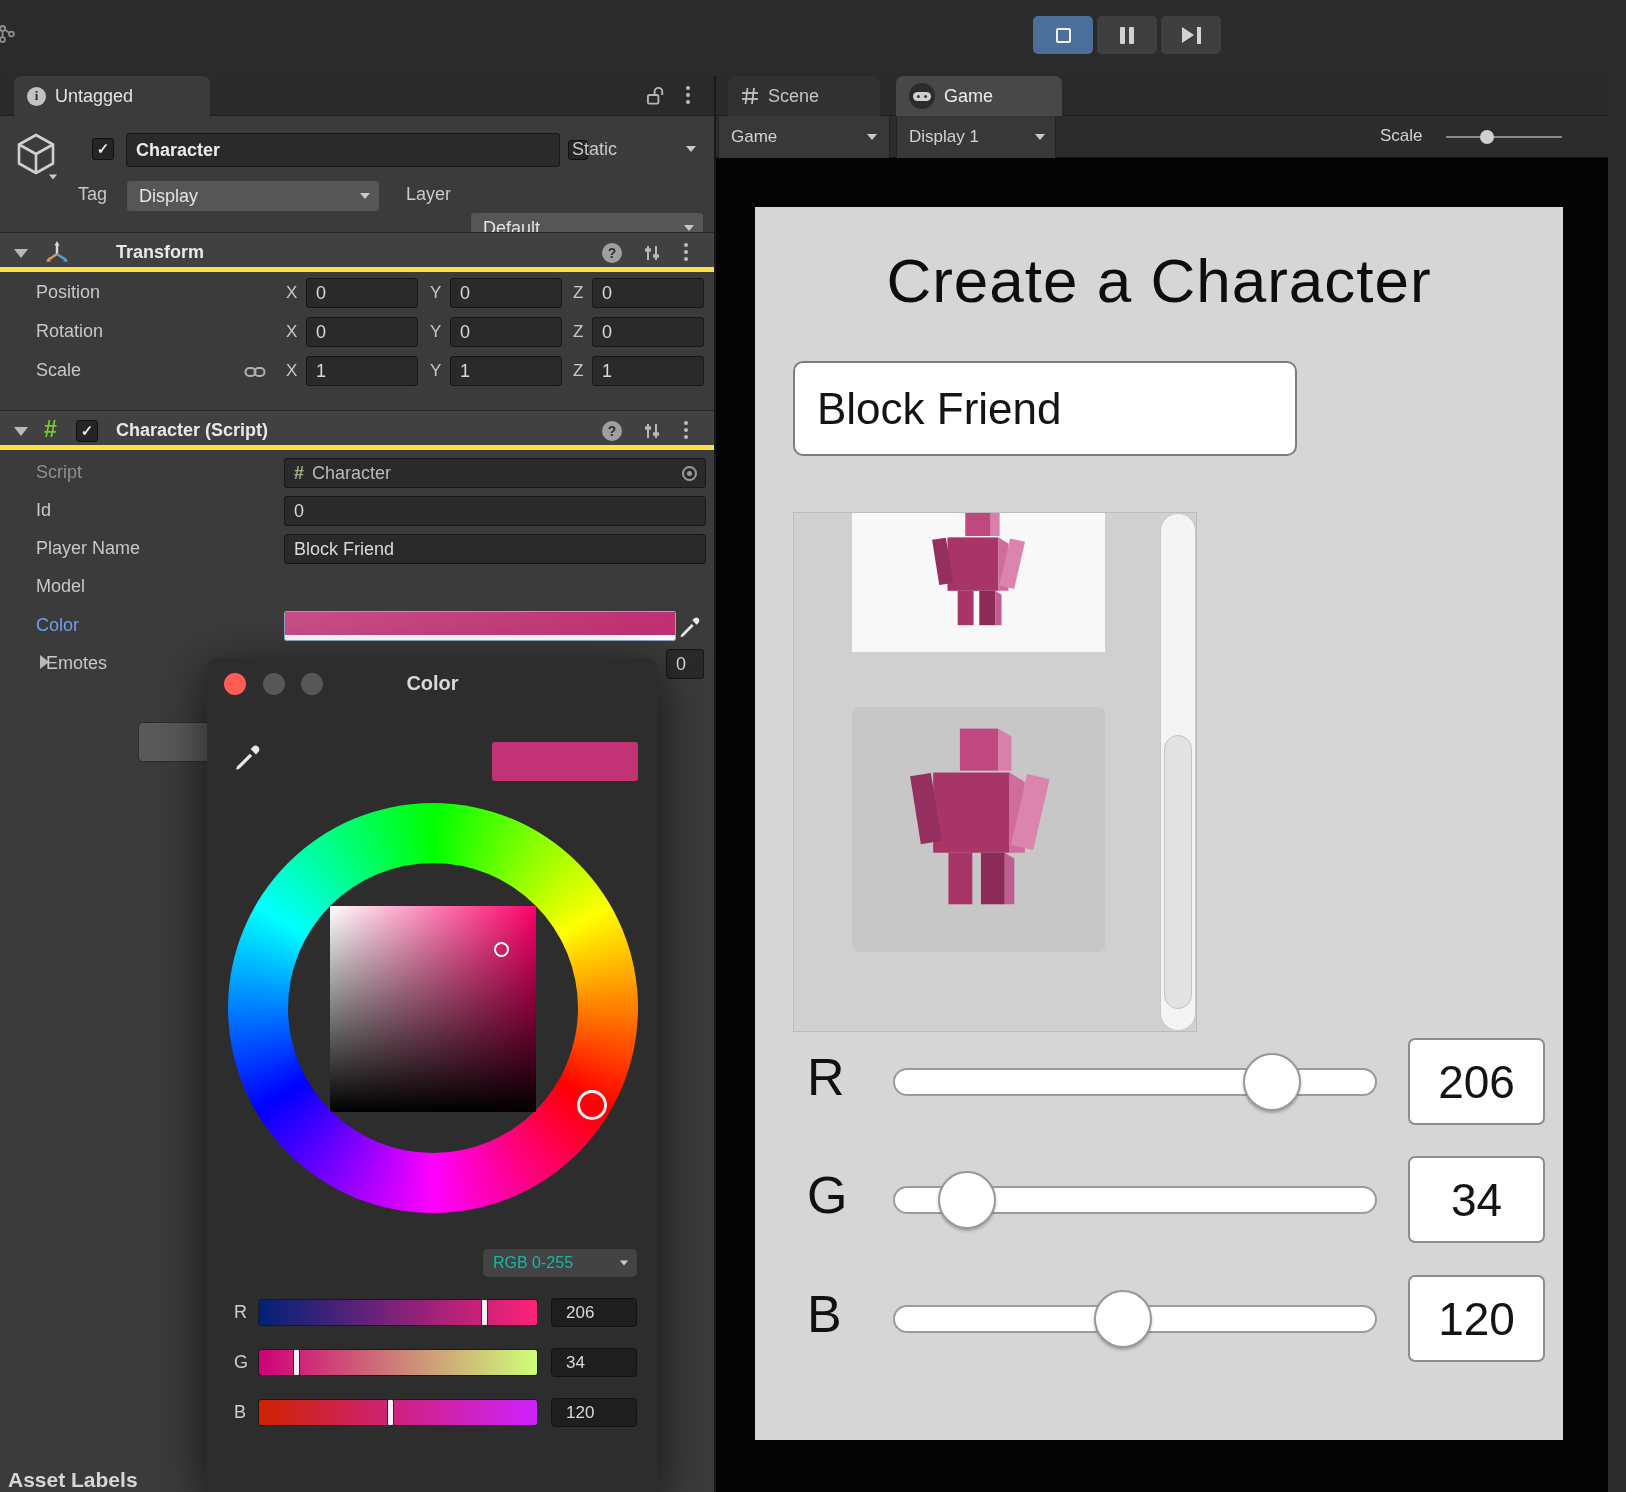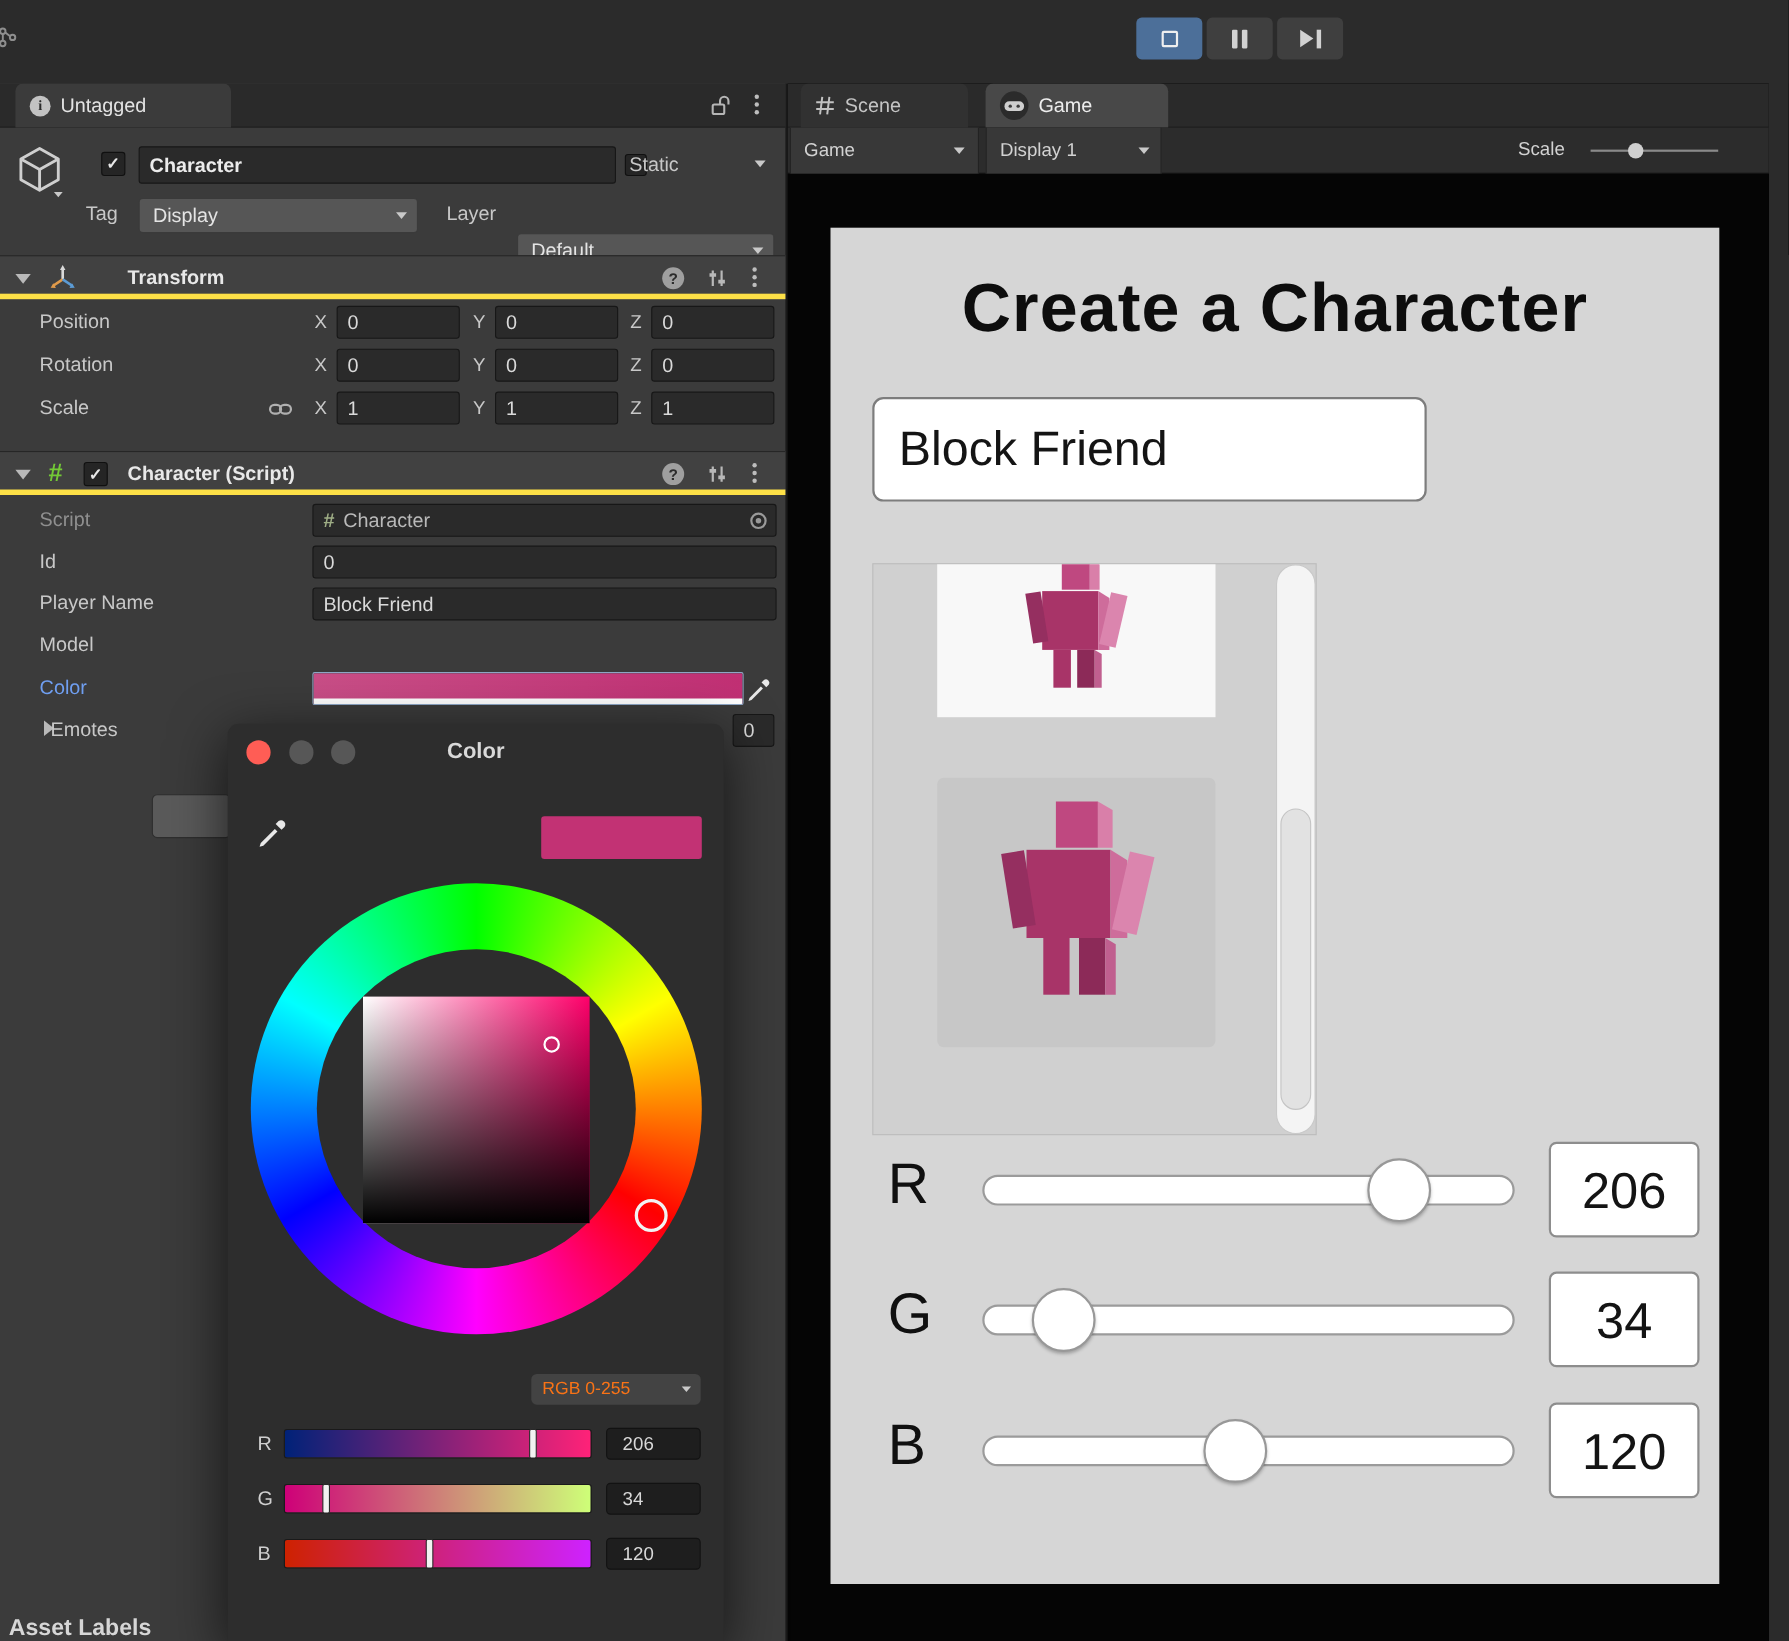--- a/index.html
+++ b/index.html
@@ -264,21 +264,21 @@
           <span class="caret-down" style="position:absolute;right:10px"></span>
       </div>
       <span class="abs" style="left:664px;top:10px;color:#d2d2d2;font-size:17px">Scale</span>
       <div class="abs" style="left:730px;top:20px;width:116px;height:2px;background:#8a8a8a"></div>
       <div class="abs" style="left:764px;top:14px;width:14px;height:14px;border-radius:50%;background:#cfcfcf"></div>
     </div>
 
     <div class="abs" style="left:0;top:82px;width:910px;height:1334px;background:#050505">
       <div class="abs" style="left:39px;top:49px;width:808px;height:1233px;background:#d6d6d6;overflow:hidden">
 
-        <div class="abs" style="left:0;top:38px;width:808px;text-align:center;font-size:62px;font-weight:bold;color:#0d0d0d;letter-spacing:1px">Create a Character</div>
+        <div class="abs" style="left:0;top:38px;width:808px;text-align:center;font-size:62px;font-weight:normal;color:#0d0d0d;letter-spacing:1px">Create a Character</div>
 
         <div class="abs" style="left:38px;top:154px;width:504px;height:95px;background:#fff;border:2px solid #7d7d7d;border-radius:10px;display:flex;align-items:center;padding-left:22px;font-size:44px;color:#141414">Block Friend</div>
 
         <div class="abs" style="left:38px;top:305px;width:404px;height:520px;background:#d0d0d0;border:1px solid #bcbcbc">
 
           <div class="abs" style="left:58px;top:0;width:253px;height:139px;background:#f8f8f8;overflow:hidden">
             <svg class="abs" style="left:56px;top:-10px" viewBox="0 0 220 220" width="140" height="140">
               <rect x="90" y="8" width="40" height="44" fill="#bf4880"></rect>
               <polygon points="130,8 144,16 144,52 130,52" fill="#d97fa9"></polygon>
               <rect x="62" y="54" width="80" height="84" fill="#a83468"></rect>
@@ -351,21 +351,21 @@
     </svg>
     <div class="abs" style="left:285px;top:84px;width:146px;height:39px;background:#c23274;border-radius:3px"></div>
 
     <div class="abs" style="left:21px;top:145px;width:410px;height:410px;border-radius:50%;background:conic-gradient(from 0deg, hsl(120,100%,50%), hsl(60,100%,50%), hsl(0,100%,50%), hsl(300,100%,50%), hsl(240,100%,50%), hsl(180,100%,50%), hsl(120,100%,50%))"></div>
     <div class="abs" style="left:81px;top:205px;width:290px;height:290px;border-radius:50%;background:#2d2d2d"></div>
     <div class="abs" style="left:370px;top:432px;width:30px;height:30px;border:3px solid #f2f2f2;border-radius:50%"></div>
 
     <div class="abs" style="left:123px;top:248px;width:206px;height:206px;background:linear-gradient(to bottom, rgba(0,0,0,0), #000), linear-gradient(to right, #ffffff, hsl(335,100%,50%))"></div>
     <div class="abs" style="left:287px;top:284px;width:15px;height:15px;border:2px solid #ffffff;border-radius:50%"></div>
 
-    <div class="abs" style="left:276px;top:591px;width:154px;height:28px;background:#434343;border-radius:5px;display:flex;align-items:center;padding:0 10px;color:#f97316;font-size:16px;position:absolute">
+    <div class="abs" style="left:276px;top:591px;width:154px;height:28px;background:#434343;border-radius:5px;display:flex;align-items:center;padding:0 10px;color:#14b8a6;font-size:16px;position:absolute">
       <span>RGB 0-255</span>
         <span class="caret-down" style="position:absolute;right:8px;transform:scale(.85)"></span>
     </div>
 
     <span class="cw-lbl" style="left:27px;top:644px">R</span>
     <div class="cw-track" style="left:51px;top:641px;width:280px;background:linear-gradient(to right,#002278,#ff2278)">
       <span class="cw-handle" style="left:222px"></span>
     </div>
     <div class="cw-val" style="left:344px;top:640px;width:86px;height:29px">206</div>
 

